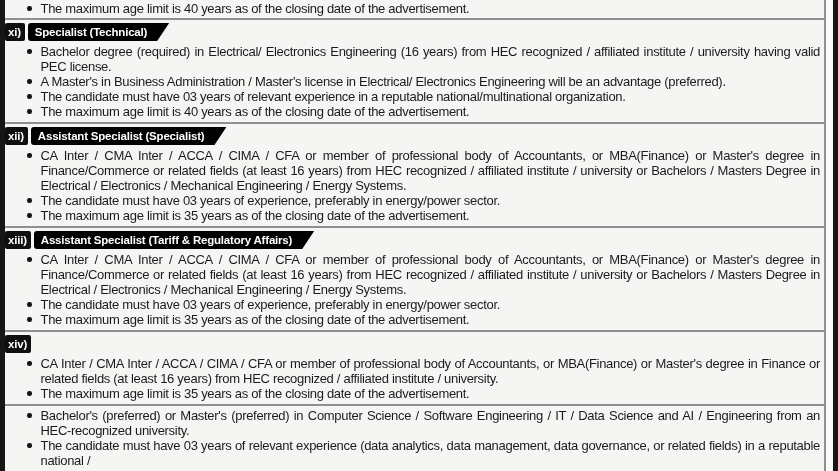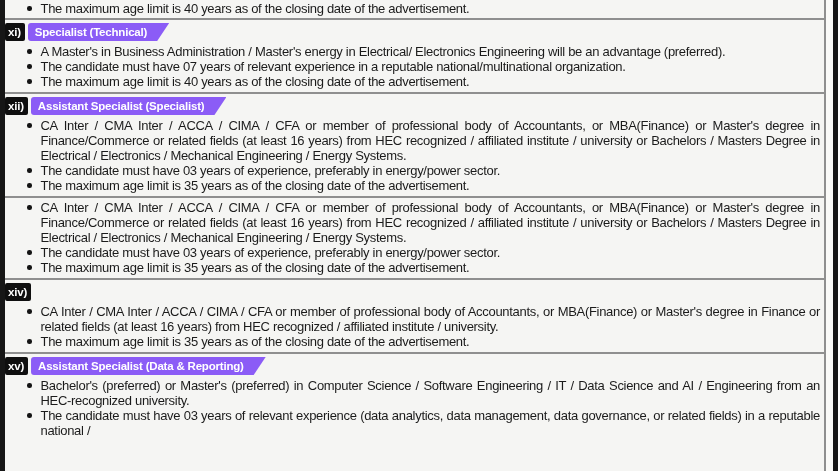--- a/index.html
+++ b/index.html
@@ -30,21 +30,21 @@
     flex:0 0 auto;
     background:#0f0f0f; color:#ffffff;
     font-weight:bold; font-size:11.5px; line-height:14px;
     letter-spacing:-0.2px;
     padding:2px 4px 2px 3px; border-radius:2px;
     display:flex; align-items:center;
   }
   .ribbon {
     flex:0 0 auto;
     margin-left:3px;
-    background:#8b5cf6; color:#ffffff;
+    background:#000000; color:#ffffff;
     font-weight:bold; font-size:11.5px; line-height:14px;
     letter-spacing:-0.2px;
     padding:2px 22px 2px 7px;
     border-radius:3px 0 0 3px;
     clip-path:polygon(0 0, 100% 0, calc(100% - 12px) 100%, 0 100%);
     display:flex; align-items:center;
   }
 
   .bullets { padding:0 4px 0 0; }
   .bullet { display:flex; margin:0; }
@@ -79,25 +79,29 @@
     </div>
 
     <div class="section">
       <div class="banner-row">
         <span class="num-box">xi)</span>
         <span class="ribbon">Specialist (Technical)</span>
       </div>
       <div class="bullets">
         <div class="bullet">
           <span class="dot"></span>
-          <p class="btext">A Master's in Business Administration / Master's energy in Electrical/ Electronics Engineering will be an advantage (preferred).</p>
+          <p class="btext">Bachelor degree (required) in Electrical/ Electronics Engineering (16 years) from HEC recognized / affiliated institute / university having valid PEC license.</p>
         </div>
         <div class="bullet">
           <span class="dot"></span>
-          <p class="btext">The candidate must have 07 years of relevant experience in a reputable national/multinational organization.</p>
+          <p class="btext">A Master's in Business Administration / Master's license in Electrical/ Electronics Engineering will be an advantage (preferred).</p>
+        </div>
+        <div class="bullet">
+          <span class="dot"></span>
+          <p class="btext">The candidate must have 03 years of relevant experience in a reputable national/multinational organization.</p>
         </div>
         <div class="bullet">
           <span class="dot"></span>
           <p class="btext">The maximum age limit is 40 years as of the closing date of the advertisement.</p>
         </div>
       </div>
     </div>
 
     <div class="section">
       <div class="banner-row">
@@ -114,20 +118,24 @@
           <p class="btext">The candidate must have 03 years of experience, preferably in energy/power sector.</p>
         </div>
         <div class="bullet">
           <span class="dot"></span>
           <p class="btext">The maximum age limit is 35 years as of the closing date of the advertisement.</p>
         </div>
       </div>
     </div>
 
     <div class="section">
+      <div class="banner-row">
+        <span class="num-box">xiii)</span>
+        <span class="ribbon">Assistant Specialist (Tariff &amp; Regulatory Affairs)</span>
+      </div>
       <div class="bullets">
         <div class="bullet">
           <span class="dot"></span>
           <p class="btext">CA Inter / CMA Inter / ACCA / CIMA / CFA or member of professional body of Accountants, or MBA(Finance) or Master's degree in Finance/Commerce or related fields (at least 16 years) from HEC recognized / affiliated institute / university or Bachelors / Masters Degree in Electrical / Electronics / Mechanical Engineering / Energy Systems.</p>
         </div>
         <div class="bullet">
           <span class="dot"></span>
           <p class="btext">The candidate must have 03 years of experience, preferably in energy/power sector.</p>
         </div>
         <div class="bullet">
@@ -147,24 +155,20 @@
           <p class="btext">CA Inter / CMA Inter / ACCA / CIMA / CFA or member of professional body of Accountants, or MBA(Finance) or Master's degree in Finance or related fields (at least 16 years) from HEC recognized / affiliated institute / university.</p>
         </div>
         <div class="bullet">
           <span class="dot"></span>
           <p class="btext">The maximum age limit is 35 years as of the closing date of the advertisement.</p>
         </div>
       </div>
     </div>
 
     <div class="section">
-      <div class="banner-row">
-        <span class="num-box">xv)</span>
-        <span class="ribbon">Assistant Specialist (Data &amp; Reporting)</span>
-      </div>
       <div class="bullets">
         <div class="bullet">
           <span class="dot"></span>
           <p class="btext">Bachelor's (preferred) or Master's (preferred) in Computer Science / Software Engineering / IT / Data Science and AI / Engineering from an HEC-recognized university.</p>
         </div>
         <div class="bullet">
           <span class="dot"></span>
           <p class="btext">The candidate must have 03 years of relevant experience (data analytics, data management, data governance, or related fields) in a reputable national /</p>
         </div>
       </div>

